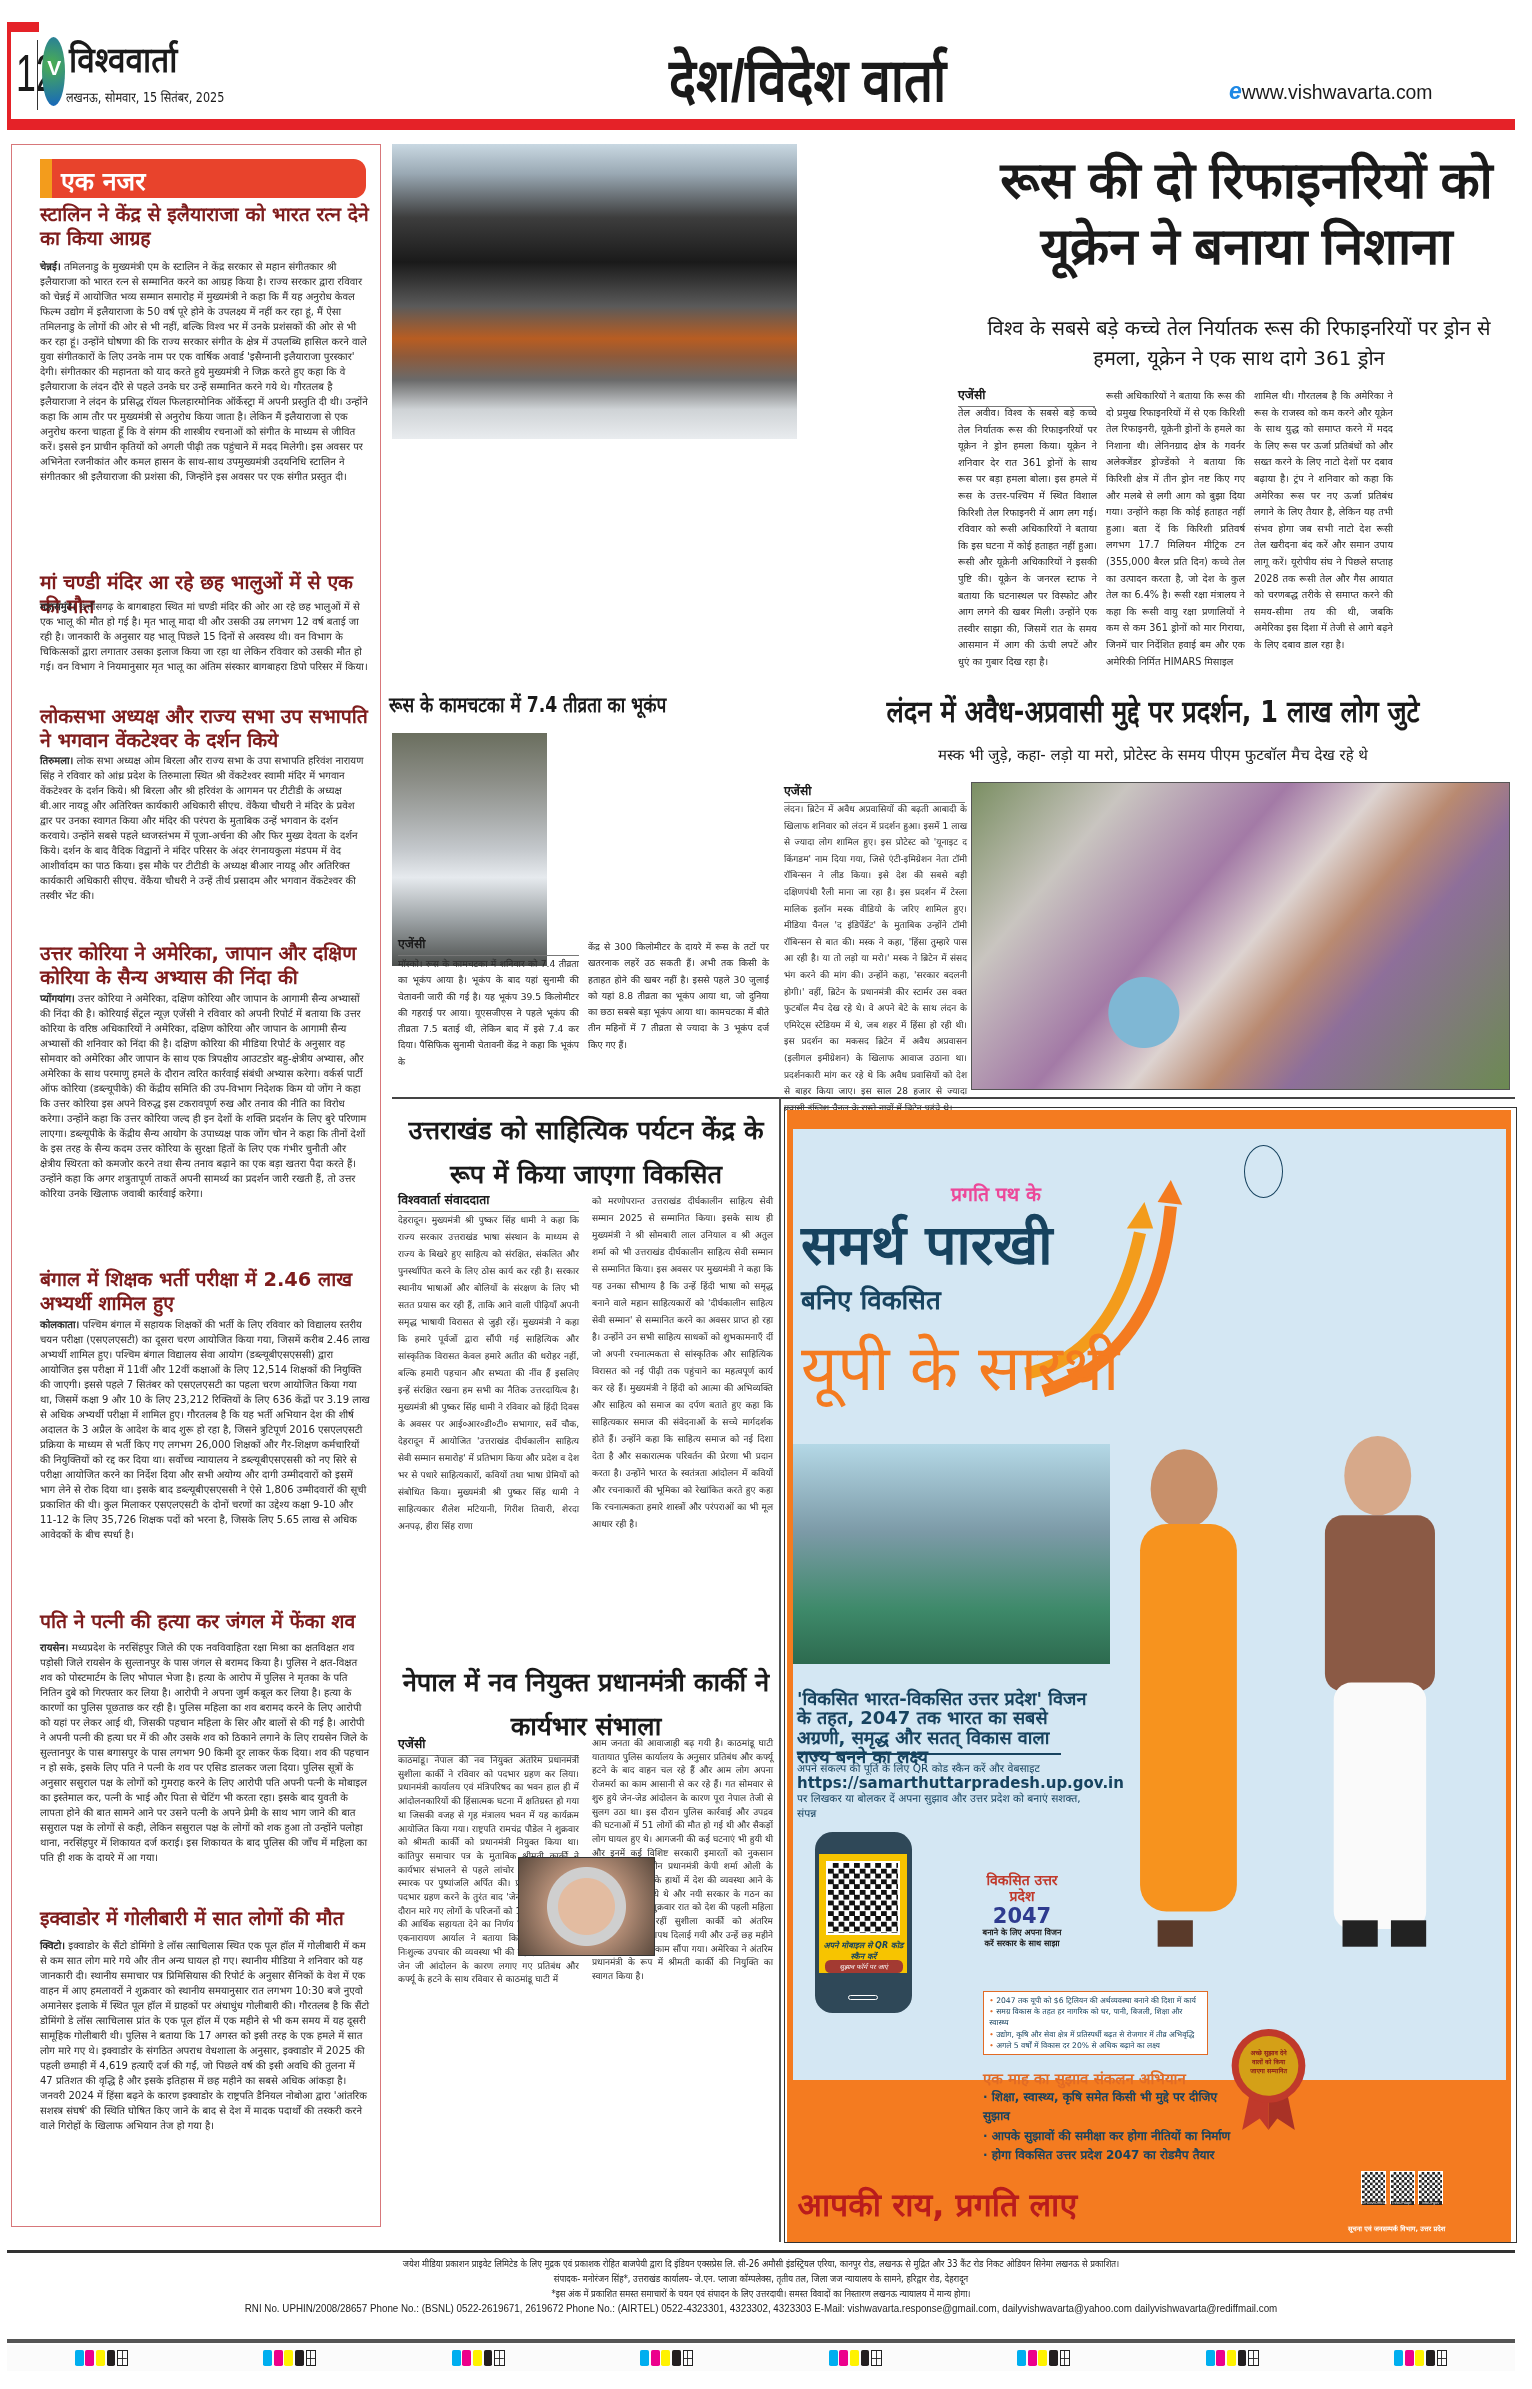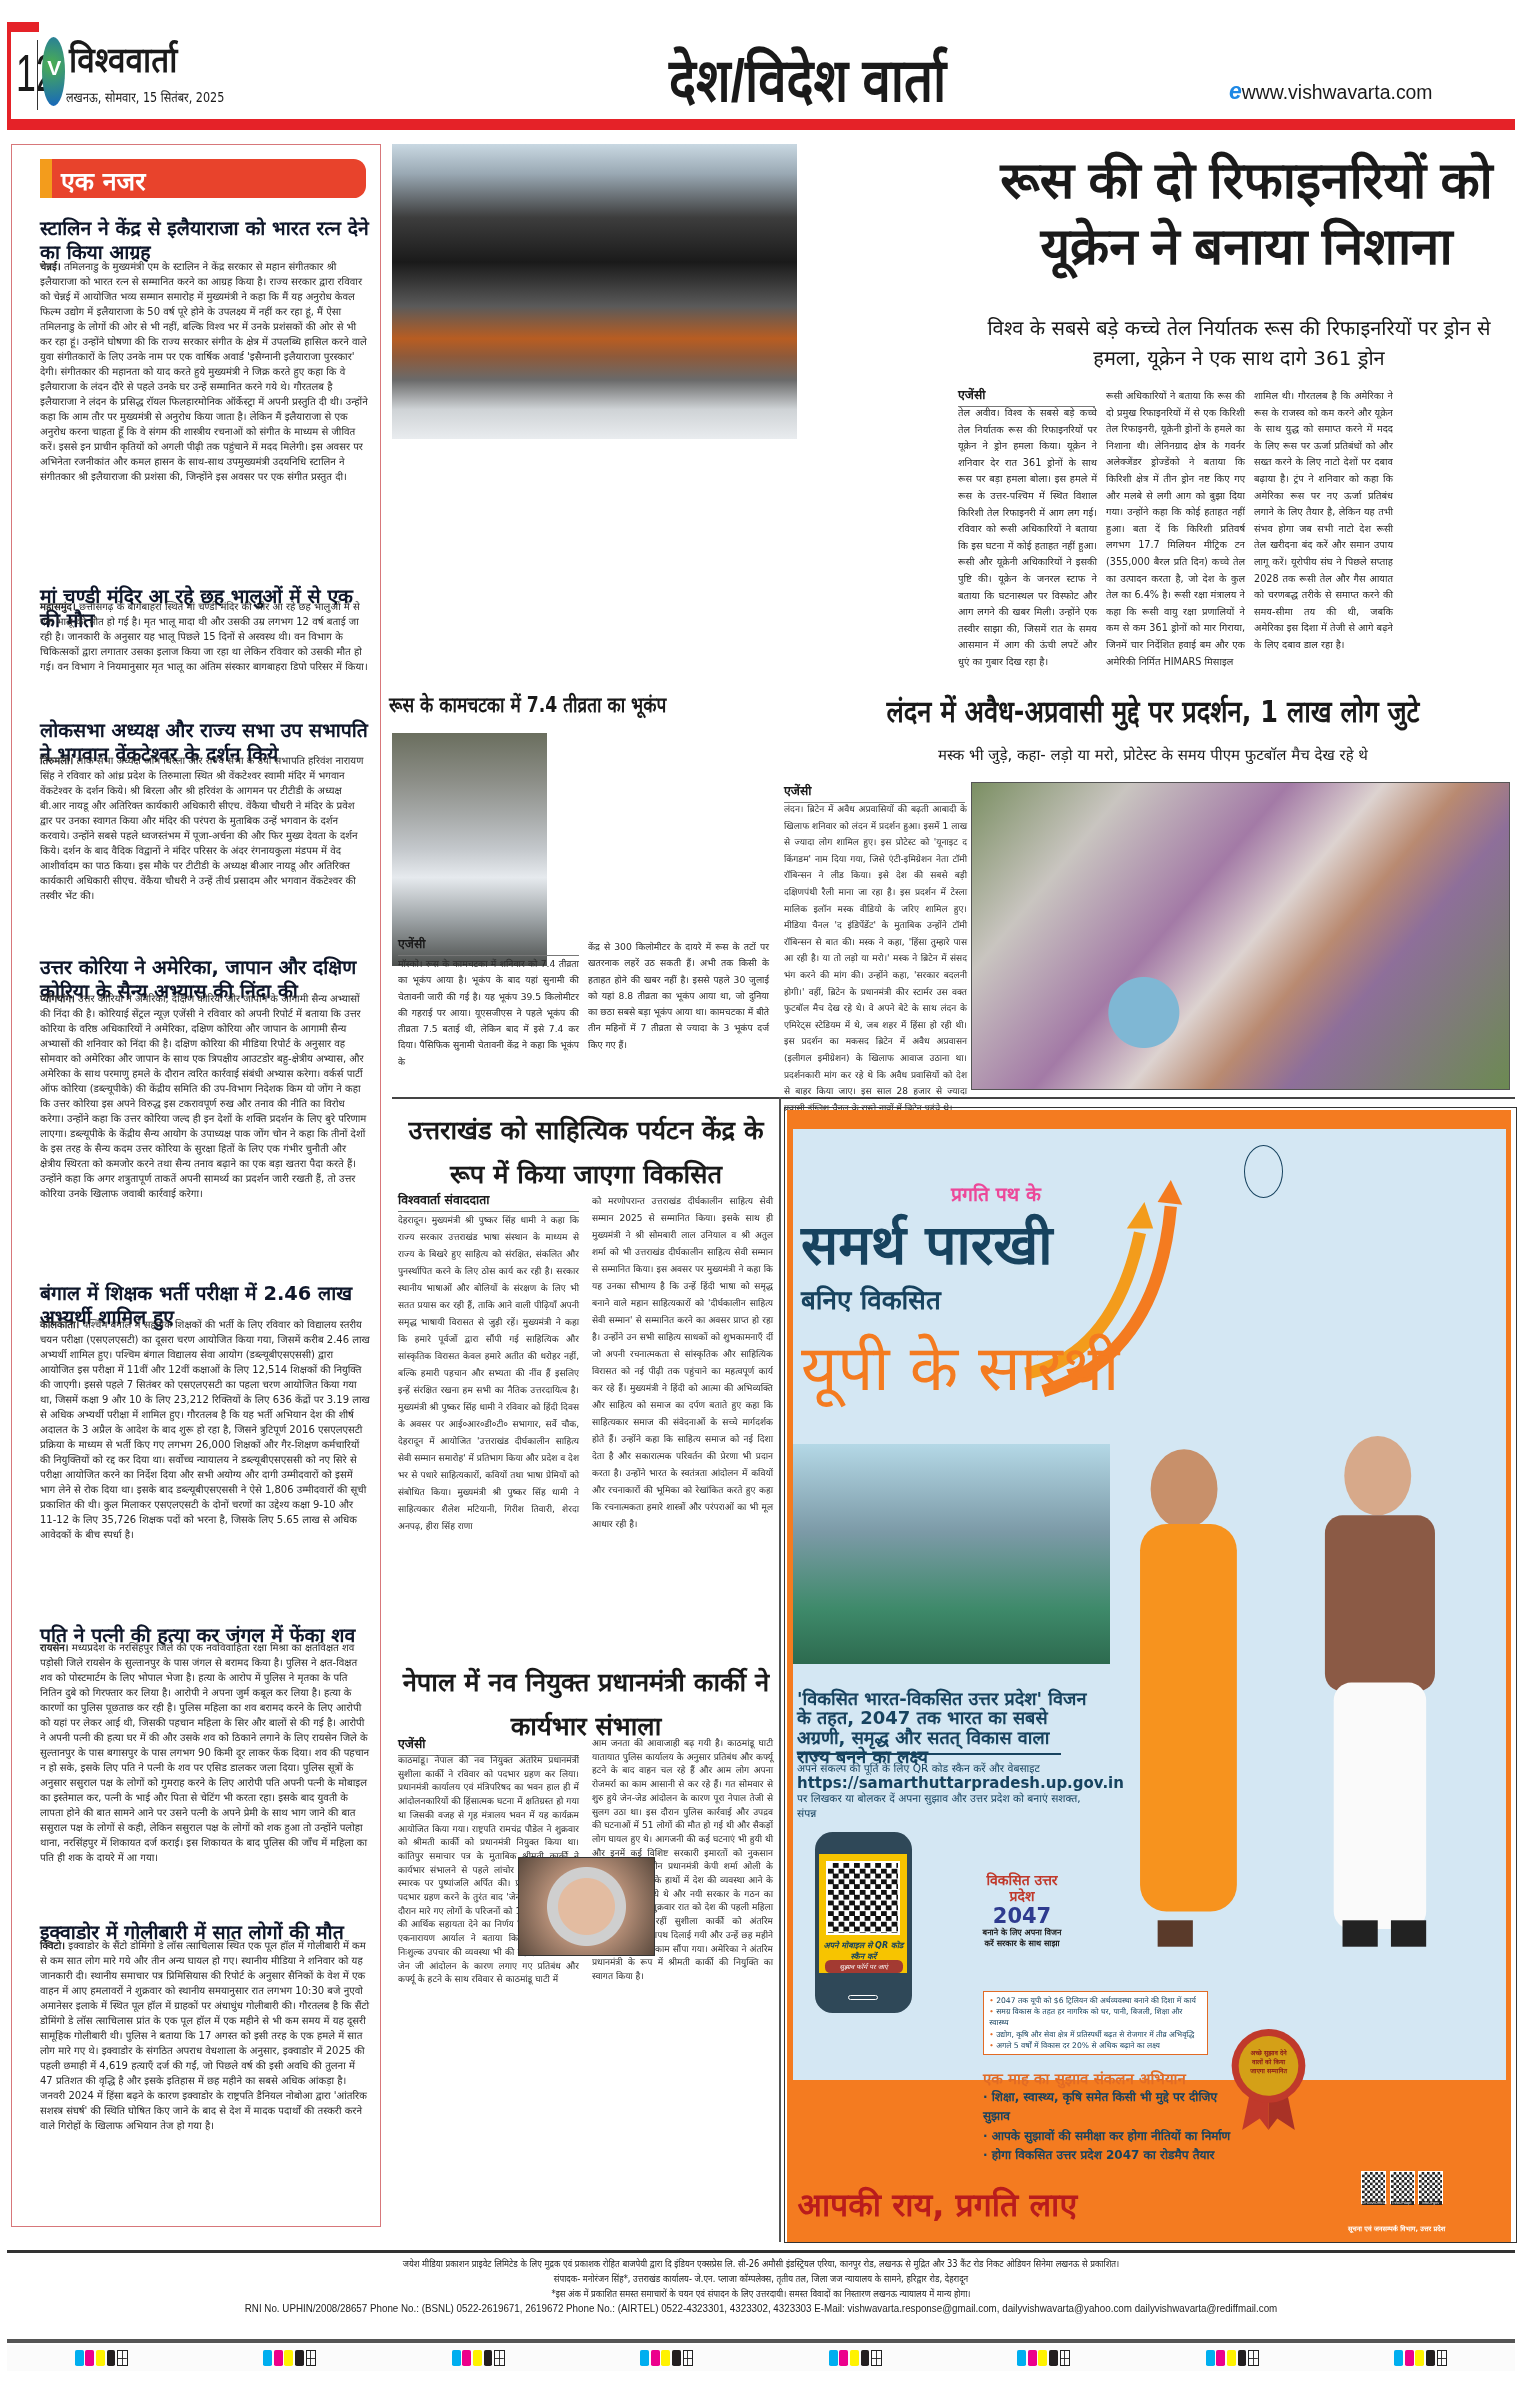--- a/index.html
+++ b/index.html
@@ -16,21 +16,21 @@
   #paper-date { left: 66px; top: 88px; font-size: 13.2px; transform: scaleX(0.85); transform-origin: left; }
   #section-title { left: 203px; top: 37px; font-size: 60px; font-weight: bold; font-family: "Liberation Sans", sans-serif; transform: scaleX(0.85); transform-origin: left; }
   #website { left: 366px; top: 78px; font-family: "Liberation Sans", sans-serif; font-size: 19.4px; }
   #website .e { display: inline-block; color: #1e88e5; font-weight: bold; font-size: 23px; font-style: italic; }
 
   
   #left-col { left: 10.6px; top: 144px; width: 370px; height: 2083px; border: 1.8px solid #d7777a; border-top: 1.8px solid #d7777a; padding: 8.8px 0 0 26.4px; }
   #ek-nazar { left: 40px; top: 159px; width: 326px; height: 39px; background: #e8432c; border-radius: 0 12.3px 12.3px 0; }
   #ek-nazar .bar { position: absolute; left: 0; top: 0; width: 12.3px; height: 39px; background: #f39c1c; }
   #ek-nazar .txt { position: absolute; left: 21px; top: 3.5px; color: #fff; font-size: 25px; font-weight: bold; }
-  .lhead { position: absolute; left: 40px; width: 330px; font-size: 19.4px; font-weight: bold; line-height: 1.25; color: #0f172a; margin-top: 14px; }
+  .lhead { position: absolute; left: 40px; width: 330px; font-size: 19.4px; font-weight: bold; line-height: 1.25; color: #7f1d1d; }
   .lbody { position: absolute; left: 40px; width: 330px; font-size: 10px; line-height: 15px; color: #2a2a2a; text-align: left; }
   .lbody b { font-weight: bold; }
 
   
   .photo { position: absolute; overflow: hidden; }
   #refinery-photo { left: 119px; top: 144px; width: 166px; height: 291px; background: linear-gradient(180deg, #c9d8e2 0%, #9aa9b4 10%, #3d3d3d 25%, #1a1a1a 40%, #5a5a5a 55%, #b85d22 66%, #8f5a3a 72%, #6a6a6a 80%, #cfd3d6 90%, #e9ecef 100%); }
   #main-head { left: 291px; top: 148px; width: 1233px; text-align: center; font-size: 51px; font-weight: bold; line-height: 66px; font-family: "Liberation Sans", sans-serif; }
   #main-sub { left: 291px; top: 313px; width: 1233px; text-align: center; font-size: 23px; line-height: 33px; }
   .byline { position: absolute; font-size: 12.3px; font-weight: bold; border-bottom: 0.9px solid #777; padding-bottom: 2.6px; }
   .col-text { position: absolute; font-size: 11.3px; line-height: 18px; text-align: justify; color: #2a2a2a; }

